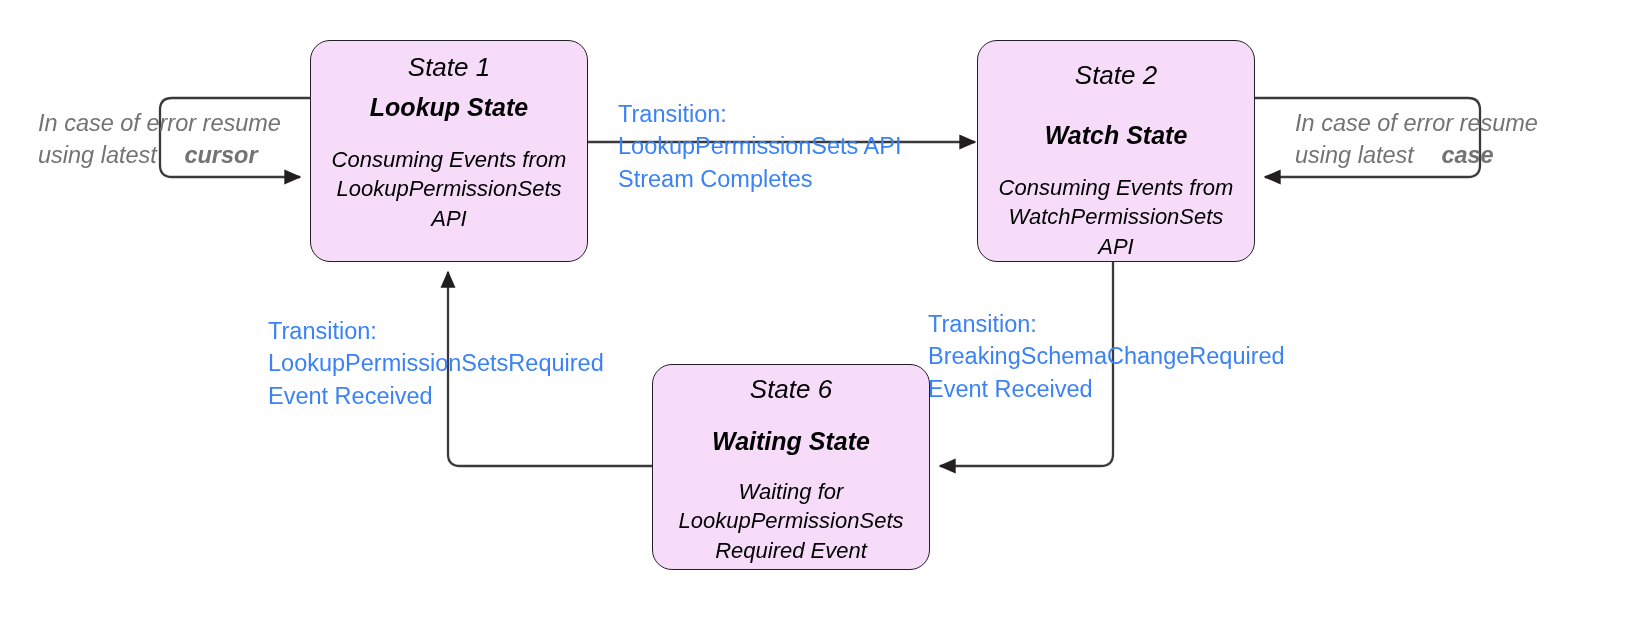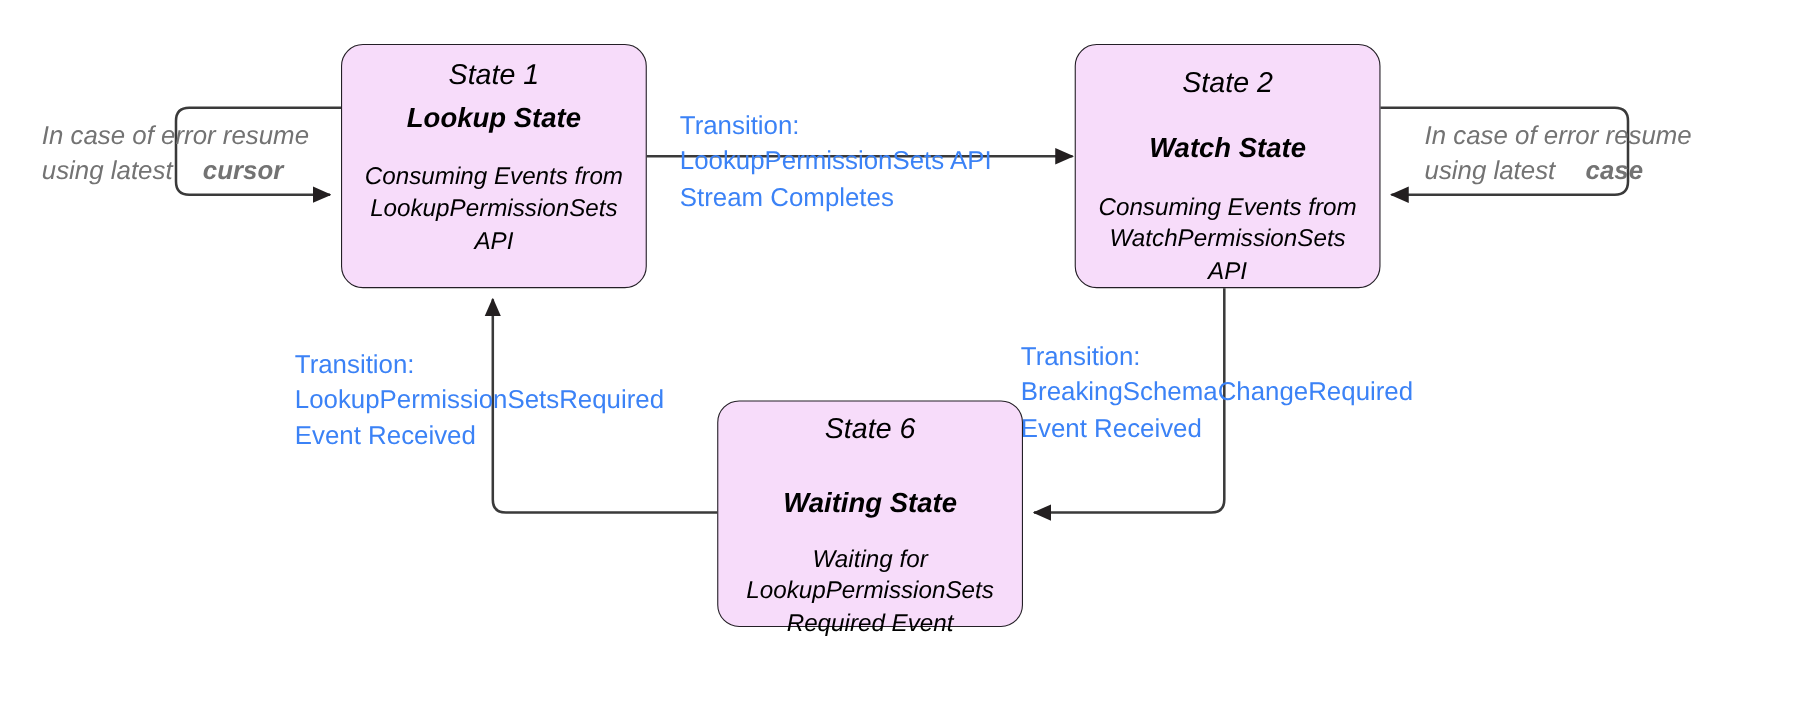--- a/index.html
+++ b/index.html
@@ -112,21 +112,21 @@
   <div class="state-box" style="left:977px; top:40px; width:278px; height:222px; padding-top:20px;">
     <div class="state-id">State 2</div>
     <div class="state-title" style="margin-top:32px;">Watch State</div>
     <div class="state-desc" style="margin-top:24px;">Consuming Events from
 WatchPermissionSets
 API</div>
   </div>
 
   <div class="state-box" style="left:652px; top:364px; width:278px; height:206px; padding-top:10px;">
     <div class="state-id">State 6</div>
-    <div class="state-title" style="margin-top:40px;">Waiting State</div>
+    <div class="state-title" style="margin-top:24px;">Waiting State</div>
     <div class="state-desc" style="margin-top:22px;">Waiting for
 LookupPermissionSets
 Required Event</div>
   </div>
 
   <div class="edge-label" style="left:618px; top:98px; width:330px;">Transition:
 LookupPermissionSets API
 Stream Completes</div>
 
   <div class="edge-label" style="left:268px; top:315px; width:372px;">Transition:

